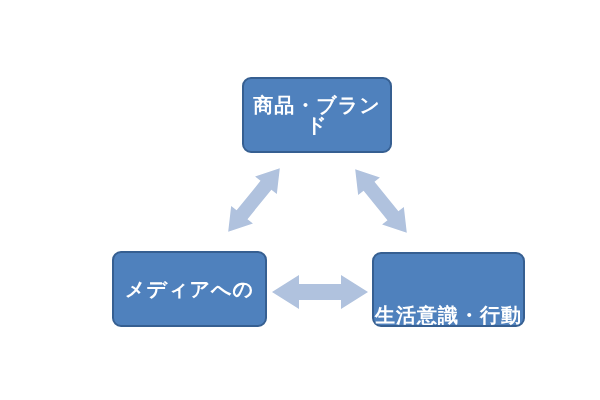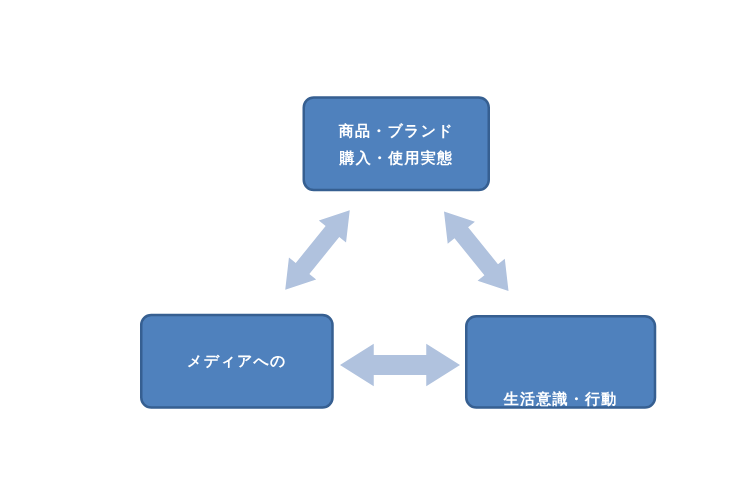--- a/index.html
+++ b/index.html
@@ -32,21 +32,21 @@
     box-sizing: border-box;
     background: var(--box-fill, #4f81bd);
     border: 2px solid var(--box-border, #365f91);
     border-radius: 9px;
     color: var(--text, #ffffff);
     display: flex;
     flex-direction: column;
     align-items: center;
     justify-content: center;
     gap: 9px;
-    font-size: 12px;
+    font-size: 20px;
     font-weight: bold;
     letter-spacing: 1px;
     text-align: center;
     line-height: 1;
   }
   .node-product   { left: 242px; top:  77px; width: 150px; height: 76px; }
   .node-media     { left: 112px; top: 251px; width: 155px; height: 76px; }
   .node-lifestyle { left: 372px; top: 252px; width: 153px; height: 75px; justify-content: flex-end; }
 </style>
 </head>
@@ -59,21 +59,20 @@
       <polygon id="double-arrow-small" points="-41,0 -19,-14 -19,-7 19,-7 19,-14 41,0 19,14 19,7 -19,7 -19,14"></polygon>
       <polygon id="double-arrow-large" points="-48,0 -21,-17 -21,-8 21,-8 21,-17 48,0 21,17 21,8 -21,8 -21,17"></polygon>
     </defs>
     <use href="#double-arrow-small" class="arrow" transform="translate(254,200) rotate(-51)"></use>
     <use href="#double-arrow-small" class="arrow" transform="translate(381,201) rotate(51)"></use>
     <use href="#double-arrow-large" class="arrow" transform="translate(320,292)"></use>
   </svg>
 
   <div class="node node-product">
     <span>商品・ブランド</span>
-    <span>購入・使用実態</span>
   </div>
 
   <div class="node node-media">
     <span>メディアへの</span>
   </div>
 
   <div class="node node-lifestyle">
     <span>生活意識・行動</span>
   </div>
 

